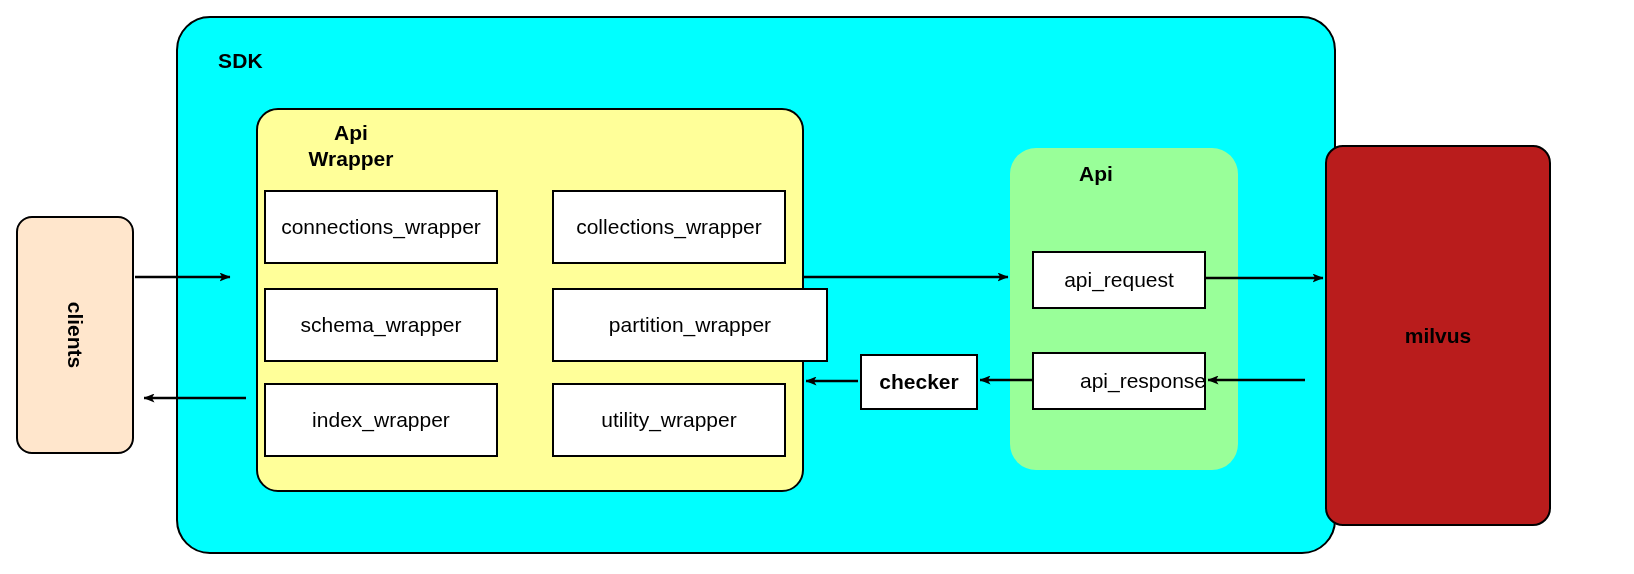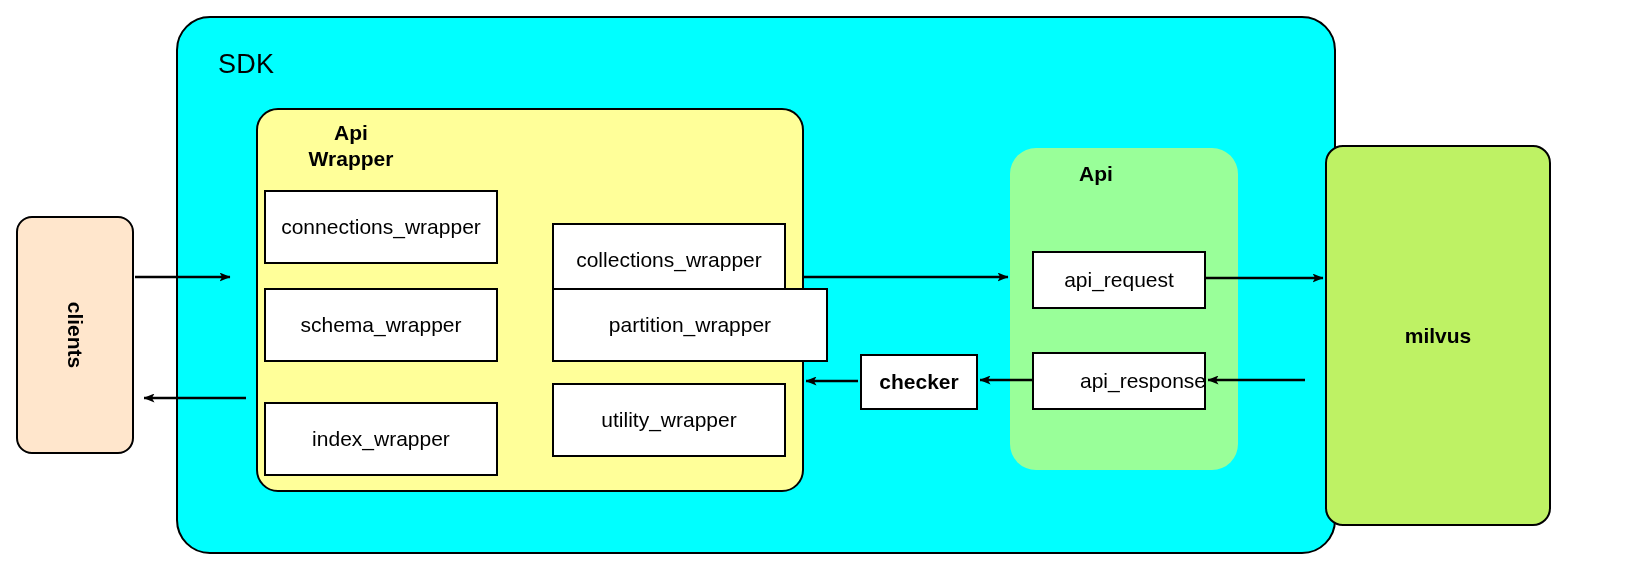--- a/index.html
+++ b/index.html
@@ -37,22 +37,22 @@
     background: #00ffff;
     border: 2px solid #000000;
     border-radius: 34px;
     align-items: flex-start;
     justify-content: flex-start;
   }
   .container-sdk > .container-label {
     position: absolute;
     left: 40px;
     top: 31px;
-    font-size: 27px;
-    font-weight: normal;
+    font-size: 21px;
+    font-weight: bold;
     letter-spacing: 0.2px;
   }
 
   .container-apiwrapper {
     left: 256px;
     top: 108px;
     width: 548px;
     height: 384px;
     background: #ffff99;
     border: 2px solid #000000;
@@ -113,31 +113,31 @@
     display: inline-block;
     transform: rotate(90deg);
     white-space: nowrap;
   }
 
   .node-milvus {
     left: 1325px;
     top: 145px;
     width: 226px;
     height: 381px;
-    background: #bef264;
+    background: #b91c1c;
     border: 2px solid #000000;
     border-radius: 18px;
     font-size: 21px;
     font-weight: bold;
   }
 
   .node-connections { left: 264px; top: 190px;  width: 234px; height: 74px; }
   .node-schema      { left: 264px; top: 288px;  width: 234px; height: 74px; }
-  .node-index       { left: 264px; top: 383px;  width: 234px; height: 74px; margin-top: 19px; }
-  .node-collections { left: 552px; top: 190px;  width: 234px; height: 74px; margin-top: 33px; }
+  .node-index       { left: 264px; top: 383px;  width: 234px; height: 74px; }
+  .node-collections { left: 552px; top: 190px;  width: 234px; height: 74px; }
   .node-partition   { left: 552px; top: 288px;  width: 276px; height: 74px; }
   .node-utility     { left: 552px; top: 383px;  width: 234px; height: 74px; }
 
   .node-apirequest  { left: 1032px; top: 251px; width: 174px; height: 58px; }
   .node-apiresponse { left: 1032px; top: 352px; width: 174px; height: 58px; padding-left: 48px; }
   .node-checker     { left: 860px;  top: 354px; width: 118px; height: 56px; font-weight: bold; }
 
   
   .arrow-layer {
     position: absolute;

